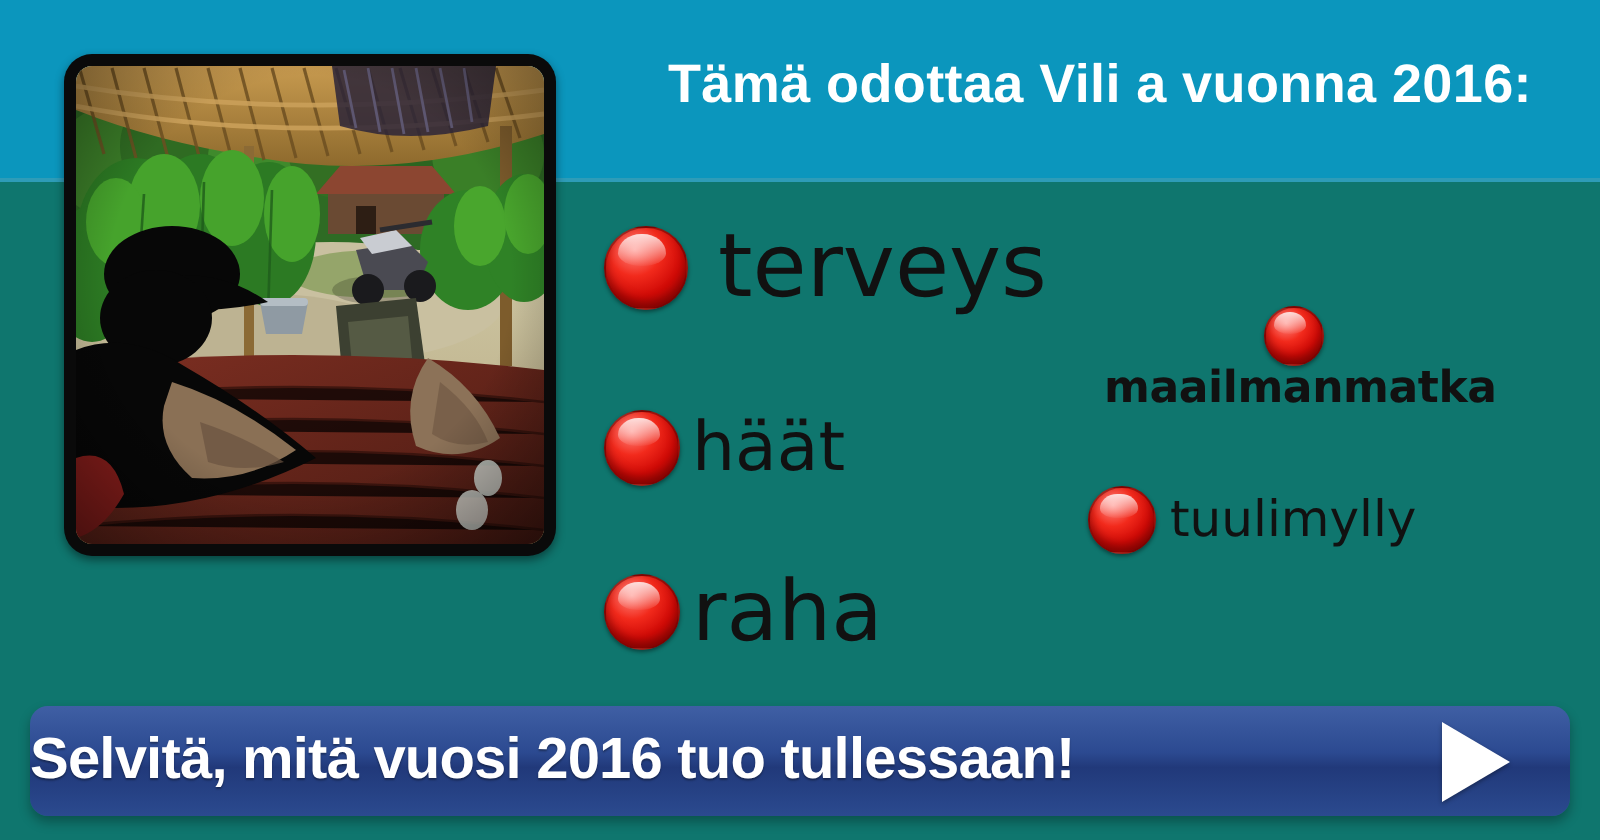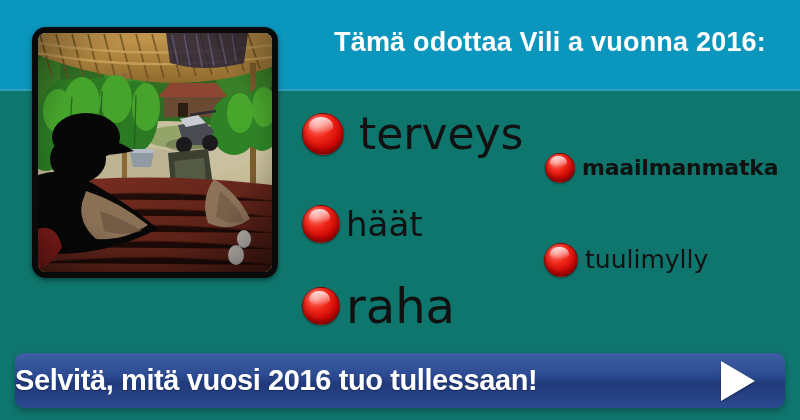--- a/index.html
+++ b/index.html
@@ -107,23 +107,23 @@
   #wish-0 { left: 302px; top: 112px; }
   #wish-0 .bullet { width: 42px; height: 42px; }
   #wish-0 .wish-label { font-size: 44px; margin-left: 15px; line-height: 44px; }
 
   #wish-1 { left: 302px; top: 203px; }
   #wish-1 .bullet { width: 38px; height: 38px; }
   #wish-1 .wish-label { font-size: 34px; margin-left: 6px; line-height: 42px; }
 
   #wish-2 { left: 302px; top: 285px; }
   #wish-2 .bullet { width: 38px; height: 38px; }
-  #wish-2 .wish-label { font-size: 48px; margin-left: 6px; line-height: 42px; }
-
-  #wish-3 { left: 545px; top: 153px; }
+  #wish-2 .wish-label { font-size: 42px; margin-left: 6px; line-height: 42px; }
+
+  #wish-3 { left: 545px; top: 153px; flex-direction: column; }
   #wish-3 .bullet { width: 30px; height: 30px; }
   #wish-3 .wish-label { font-size: 22px; font-weight: bold; margin-left: 7px; line-height: 24px; letter-spacing: -0.2px; }
 
   #wish-4 { left: 544px; top: 243px; }
   #wish-4 .bullet { width: 34px; height: 34px; }
   #wish-4 .wish-label { font-size: 25px; margin-left: 7px; line-height: 34px; }
 
   
   #cta {
     position: absolute;

